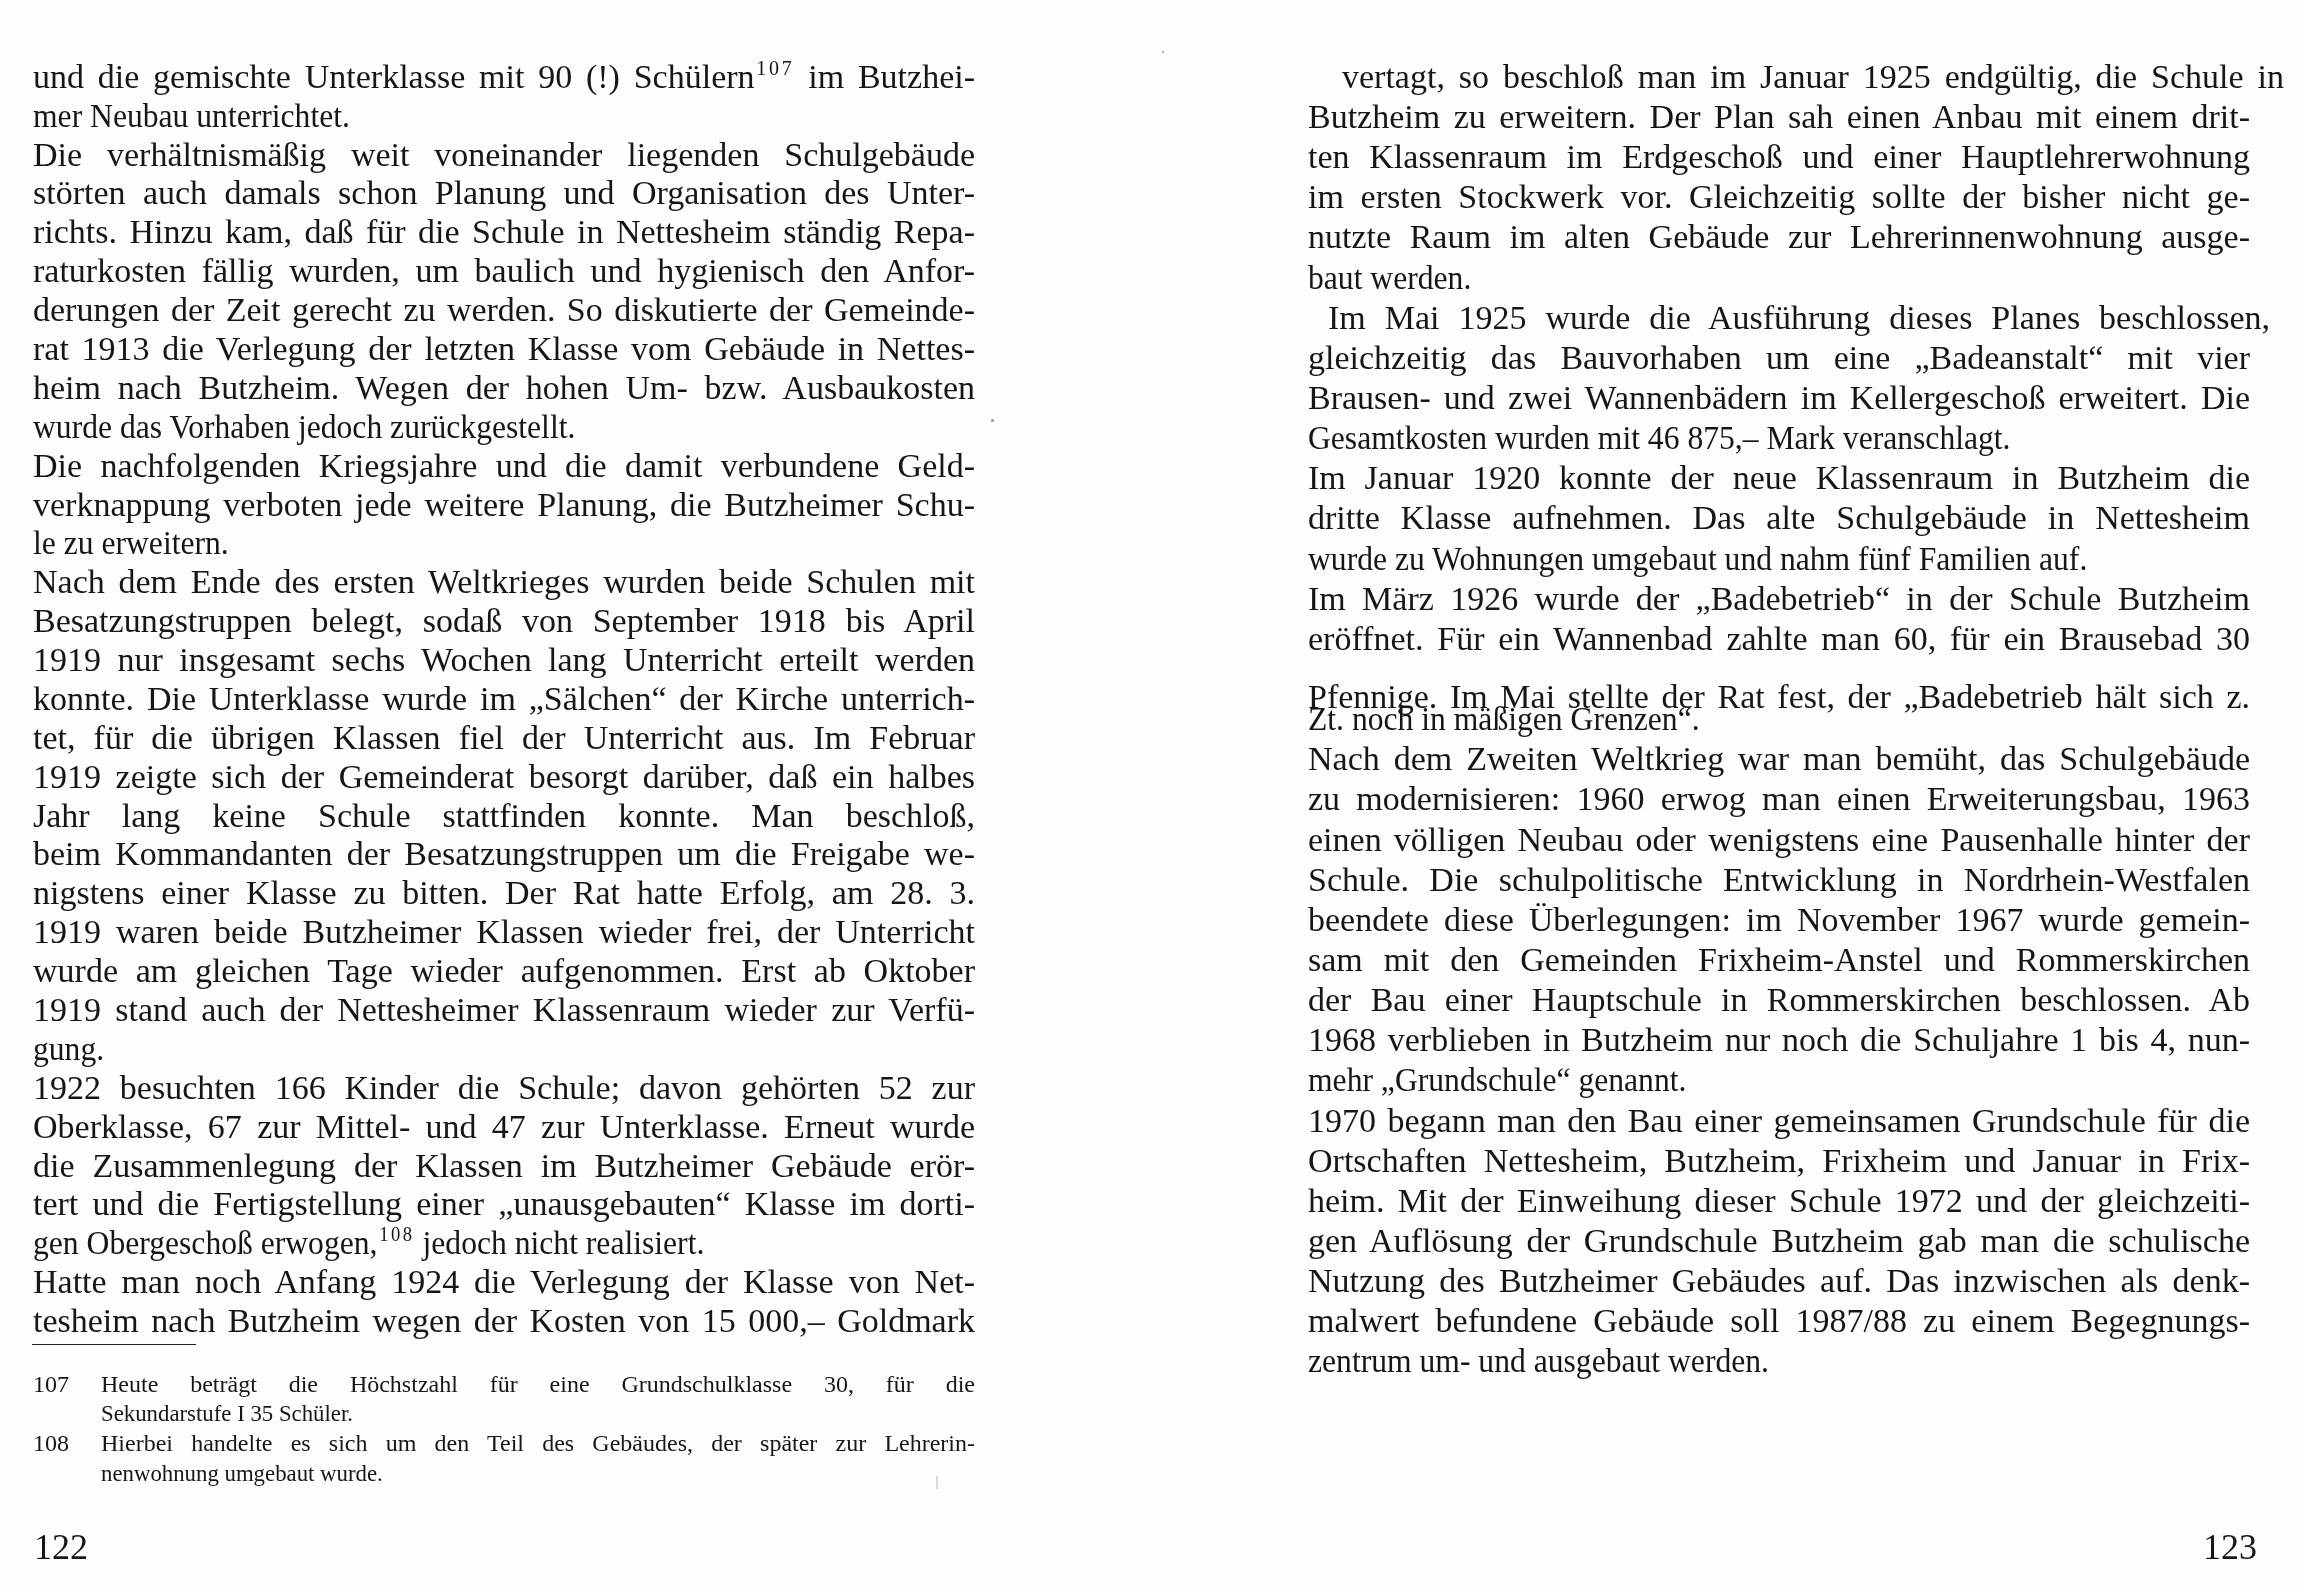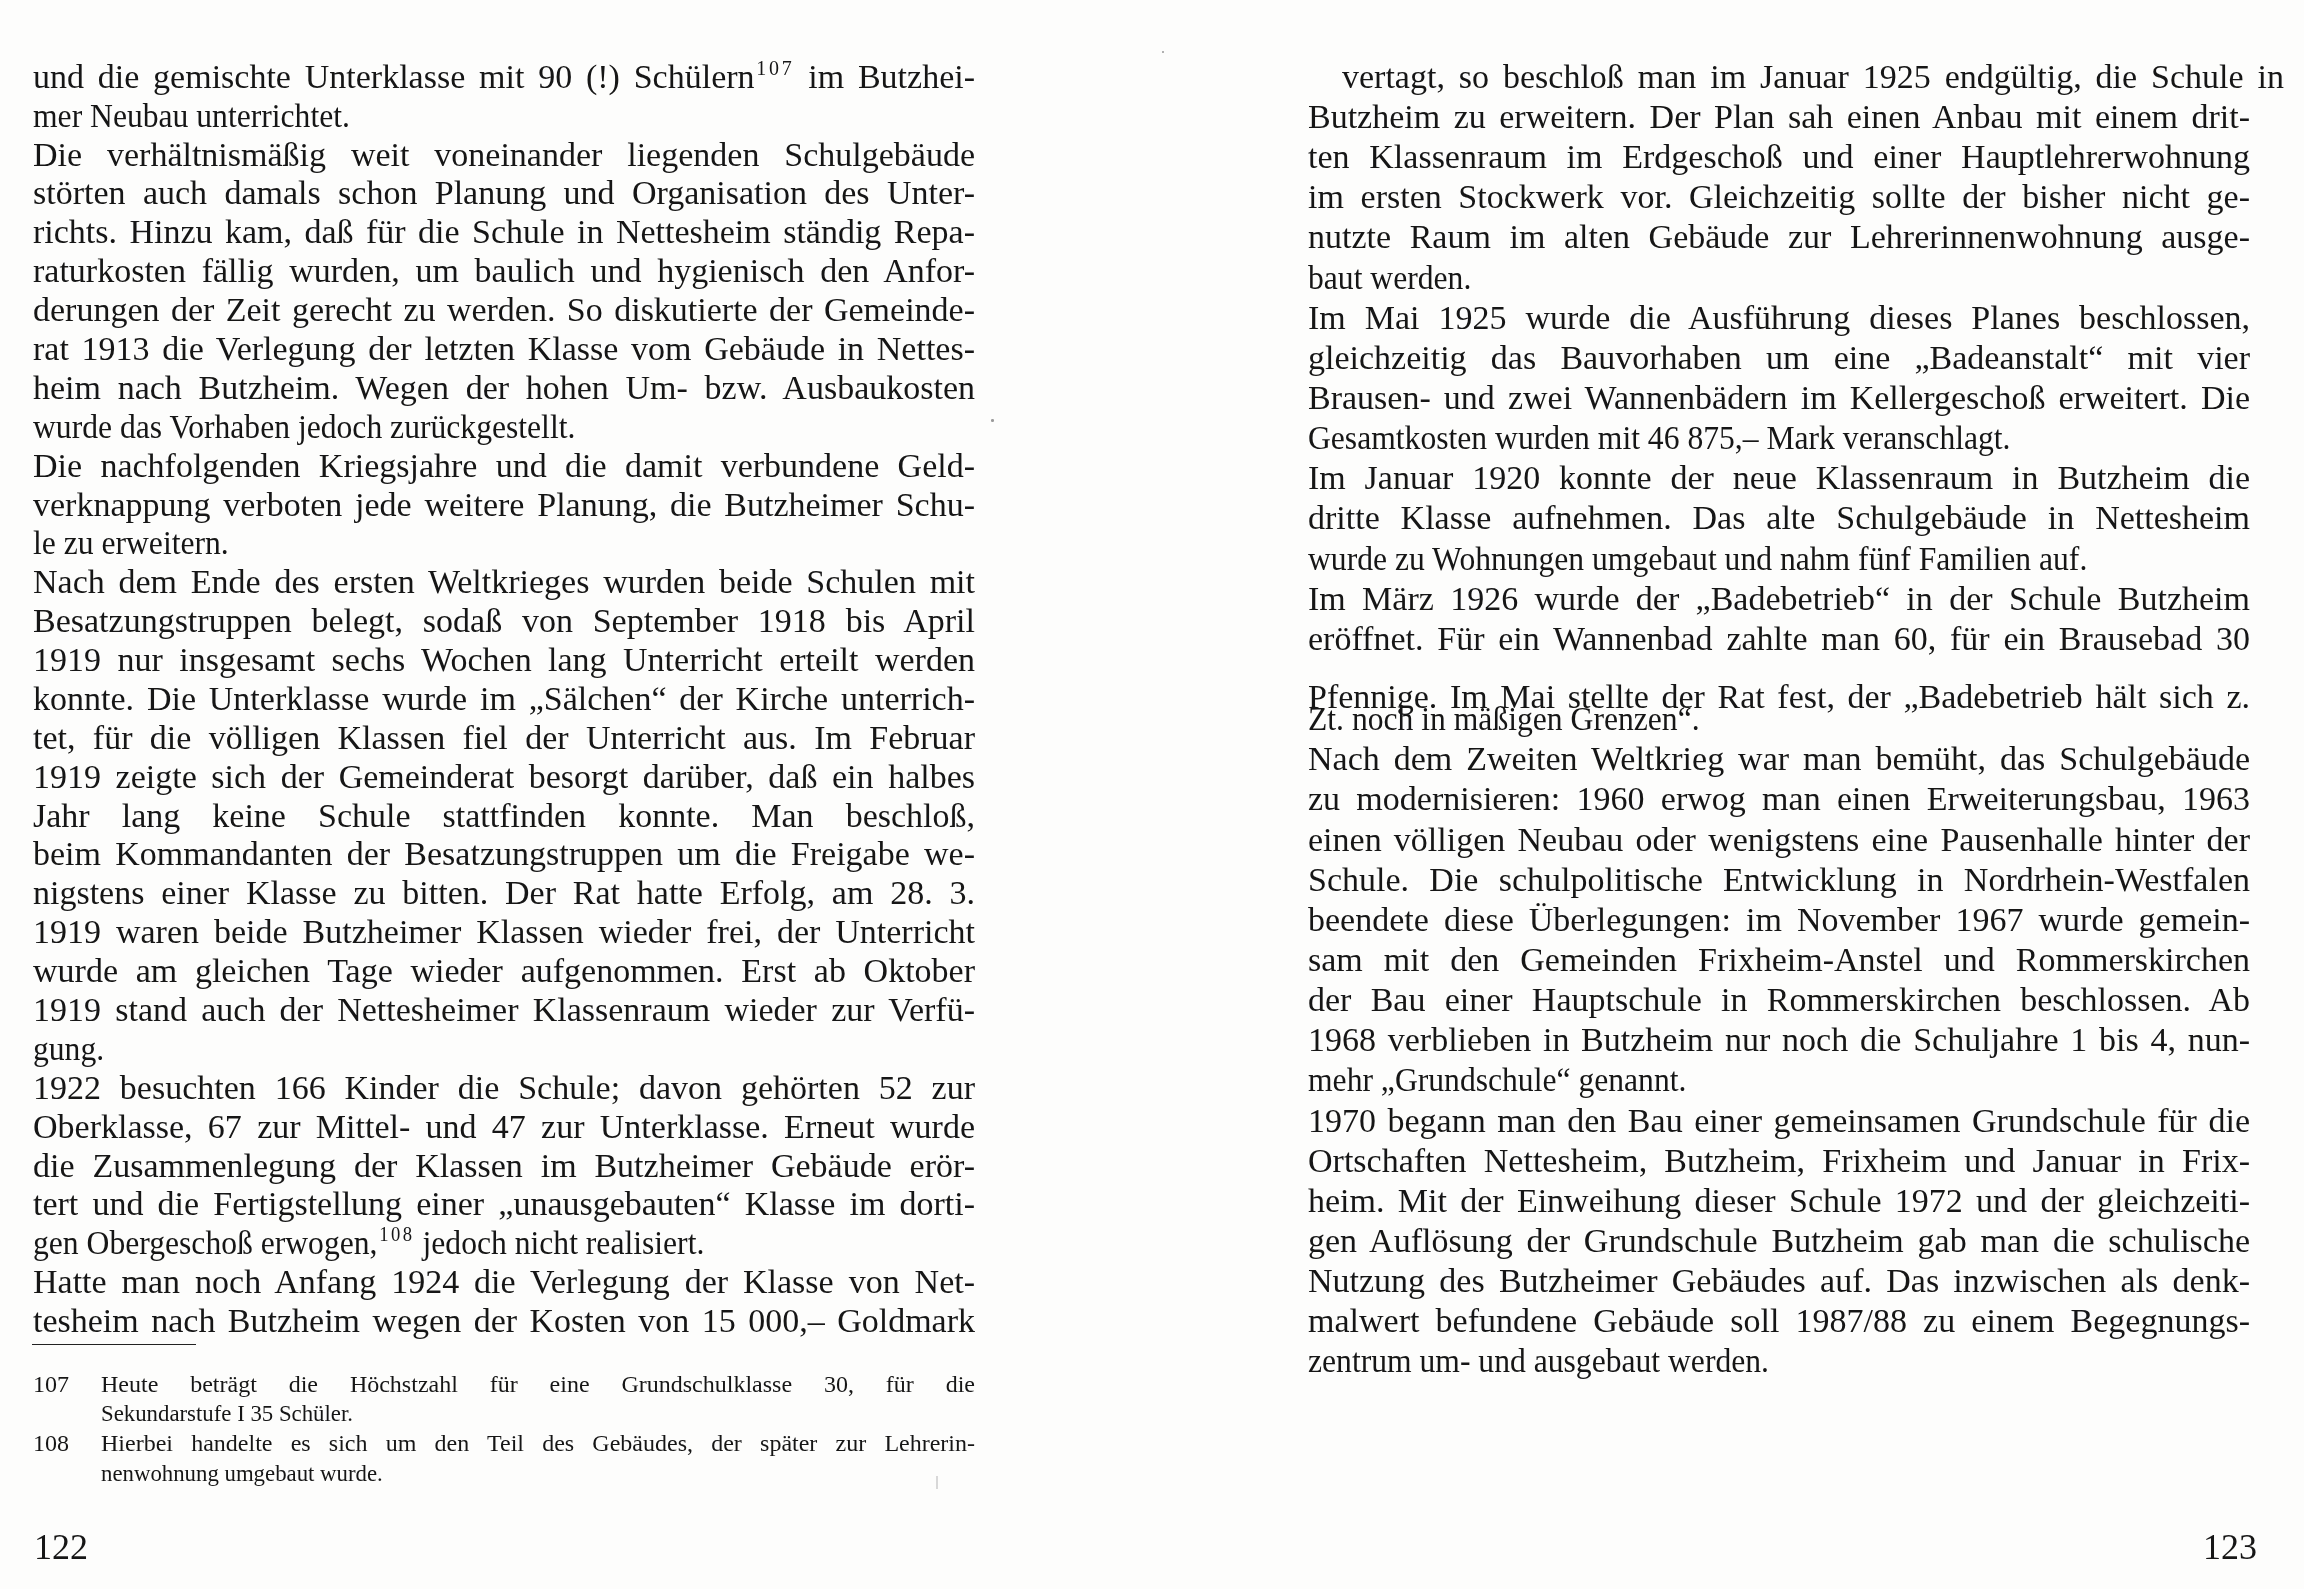--- a/index.html
+++ b/index.html
@@ -155,21 +155,21 @@
         <div class="line justify" style="top: 600px;">
           <span class="txt" style="width: 942px;"><span>Besatzungstruppen belegt, sodaß von September 1918 bis April</span></span>
         </div>
         <div class="line justify" style="top: 639px;">
           <span class="txt" style="width: 942px;"><span>1919 nur insgesamt sechs Wochen lang Unterricht erteilt werden</span></span>
         </div>
         <div class="line justify" style="top: 678px;">
           <span class="txt" style="width: 942px;"><span>konnte. Die Unterklasse wurde im „Sälchen“ der Kirche unterrich-</span></span>
         </div>
         <div class="line justify" style="top: 717px;">
-          <span class="txt" style="width: 942px;"><span>tet, für die völligen Klassen fiel der Unterricht aus. Im Februar</span></span>
+          <span class="txt" style="width: 942px;"><span>tet, für die übrigen Klassen fiel der Unterricht aus. Im Februar</span></span>
         </div>
         <div class="line justify" style="top: 756px;">
           <span class="txt" style="width: 942px;"><span>1919 zeigte sich der Gemeinderat besorgt darüber, daß ein halbes</span></span>
         </div>
         <div class="line justify" style="top: 795px;">
           <span class="txt" style="width: 942px;"><span>Jahr lang keine Schule stattfinden konnte. Man beschloß,</span></span>
         </div>
         <div class="line justify" style="top: 833px;">
           <span class="txt" style="width: 942px;"><span>beim Kommandanten der Besatzungstruppen um die Freigabe we-</span></span>
         </div>
@@ -240,21 +240,21 @@
           <span class="txt" style="width: 942px;"><span>ten Klassenraum im Erdgeschoß und einer Hauptlehrerwohnung</span></span>
         </div>
         <div class="line justify" style="top: 176px;">
           <span class="txt" style="width: 942px;"><span>im ersten Stockwerk vor. Gleichzeitig sollte der bisher nicht ge-</span></span>
         </div>
         <div class="line justify" style="top: 216px;">
           <span class="txt" style="width: 942px;"><span>nutzte Raum im alten Gebäude zur Lehrerinnenwohnung ausge-</span></span>
         </div>
         <div class="line" style="top: 257px;"><span class="txt" style="transform: scaleX(0.93);"><span>baut werden.</span></span></div>
         <div class="line justify" style="top: 297px;">
-          <span class="txt" style="width: 942px;"><span>Im Mai 1925 wurde die Ausführung dieses Planes beschlossen,</span></span>
+          <span class="txt" style="width: 942px; margin-left: 20px;"><span>Im Mai 1925 wurde die Ausführung dieses Planes beschlossen,</span></span>
         </div>
         <div class="line justify" style="top: 337px;">
           <span class="txt" style="width: 942px;"><span>gleichzeitig das Bauvorhaben um eine „Badeanstalt“ mit vier</span></span>
         </div>
         <div class="line justify" style="top: 377px;">
           <span class="txt" style="width: 942px;"><span>Brausen- und zwei Wannenbädern im Kellergeschoß erweitert. Die</span></span>
         </div>
         <div class="line" style="top: 417px;"><span class="txt" style="transform: scaleX(0.93);"><span>Gesamtkosten wurden mit 46 875,– Mark veranschlagt.</span></span></div>
         <div class="line justify" style="top: 457px;">
           <span class="txt" style="width: 942px;"><span>Im Januar 1920 konnte der neue Klassenraum in Butzheim die</span></span>

